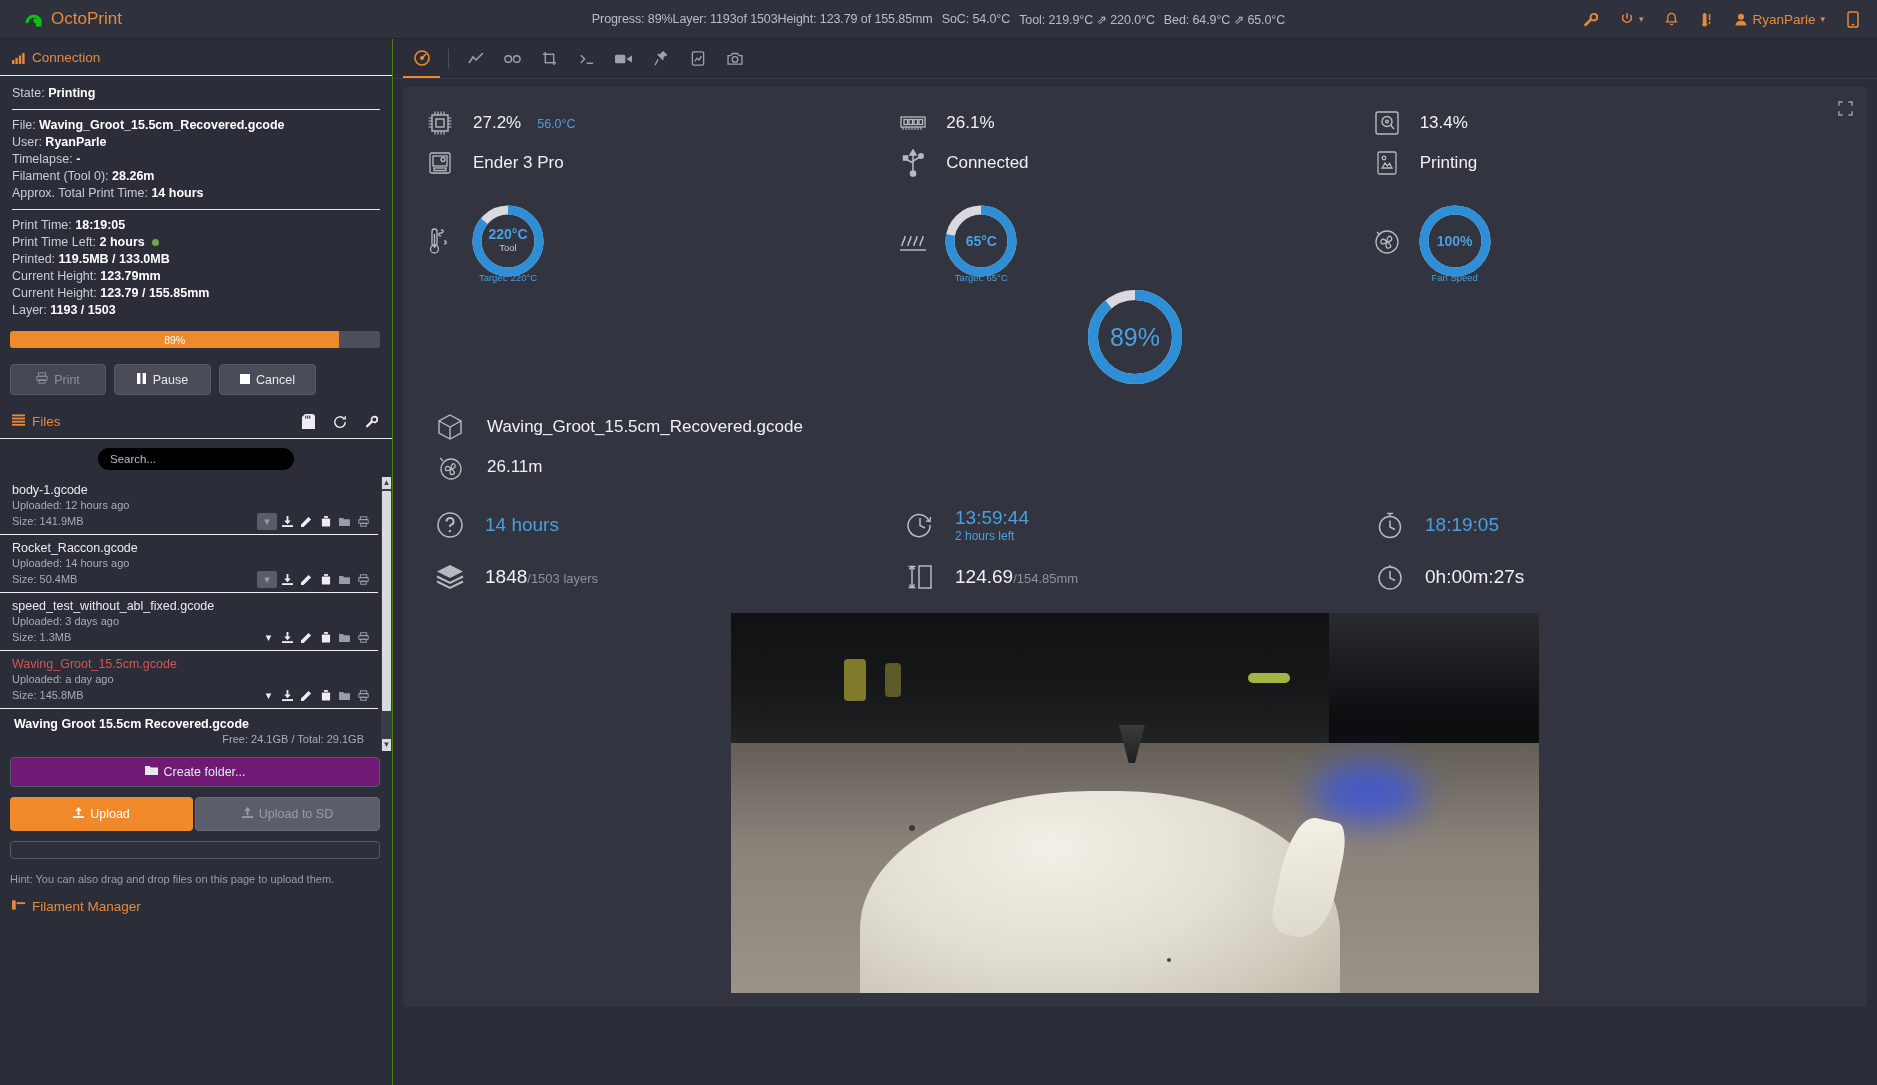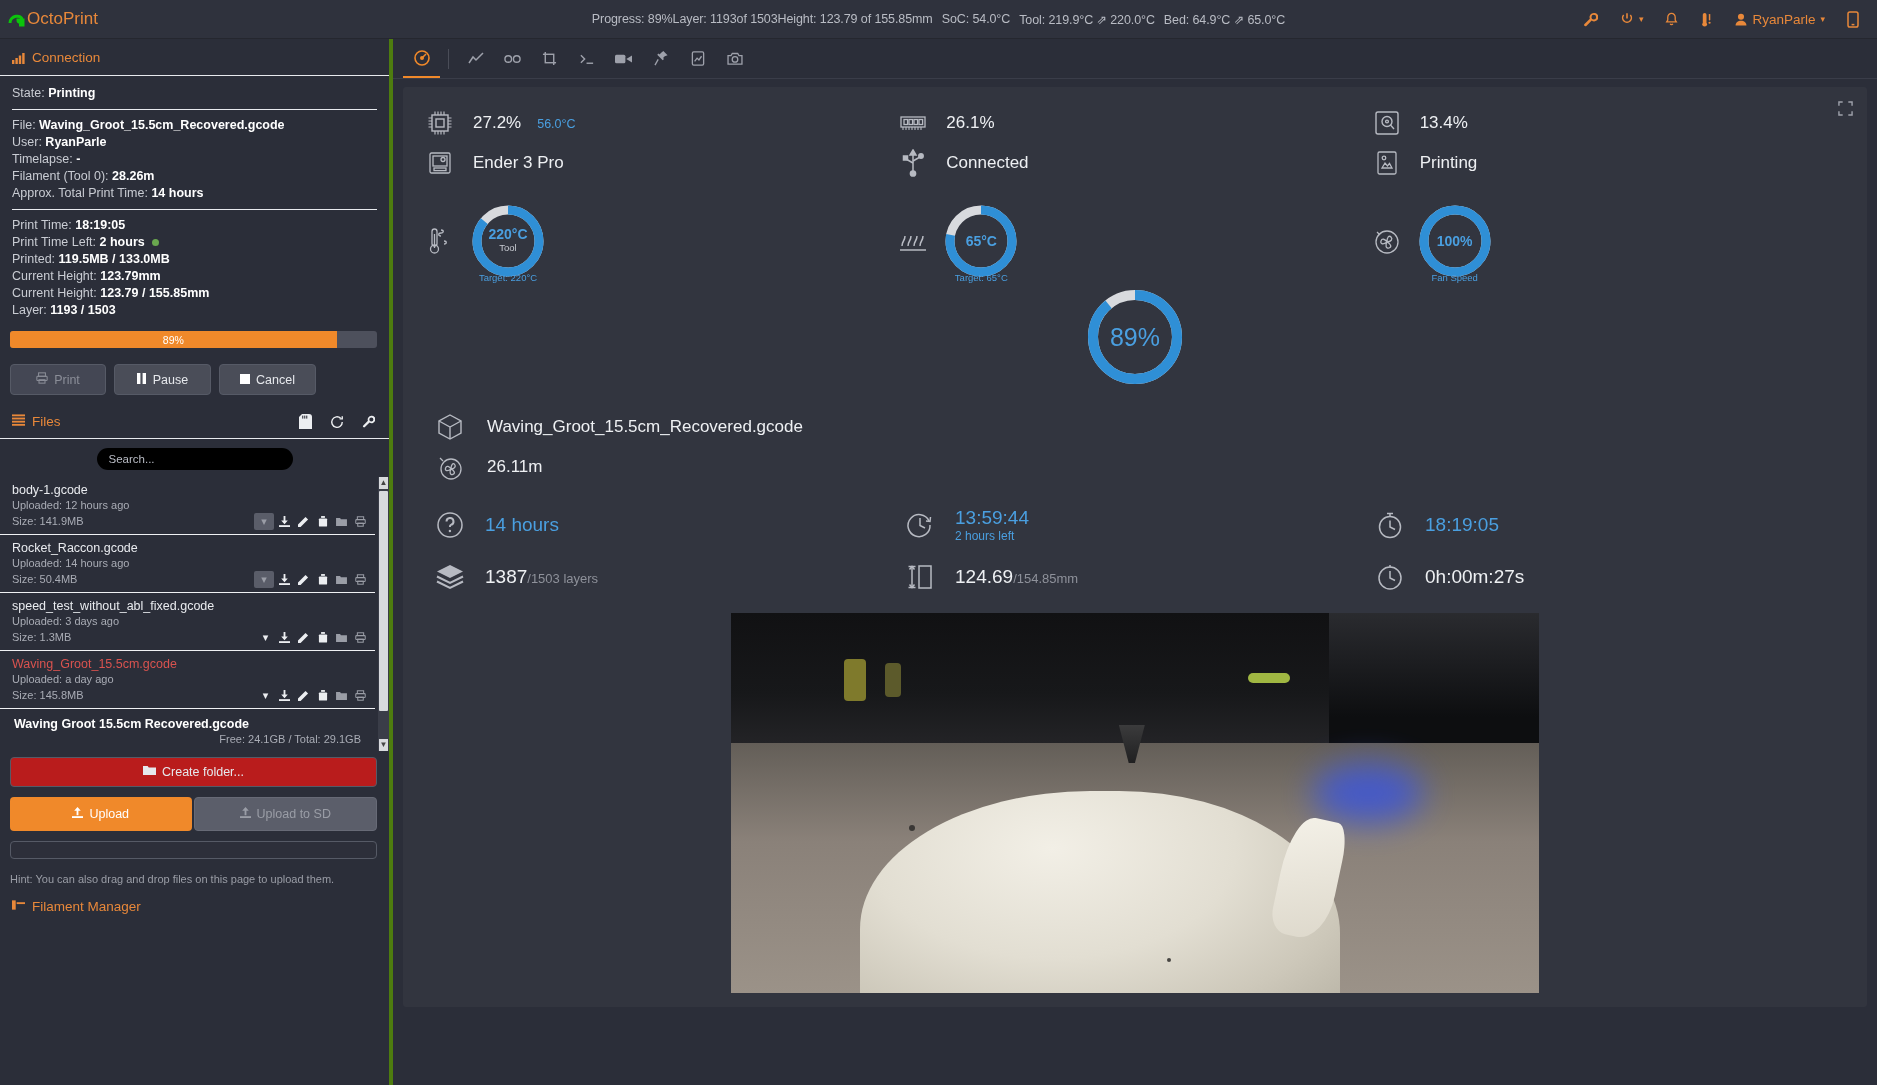--- a/index.html
+++ b/index.html
@@ -11,21 +11,21 @@
     overflow: hidden;
   }
   
   .navbar {
     height: 39px; width: 100%;
     background: #2f323d;
     display: flex; align-items: center;
     border-bottom: 1px solid #25272f;
     position: relative;
   }
-  .brand { display: flex; align-items: center; padding-left: 7px; }
+  .brand { display: flex; align-items: center; gap: 7px; padding-left: 24px; }
   .brand-logo { width: 20px; height: 20px; }
   .brand-name { color: #e8883a; font-size: 17px; }
   .nav-status {
     position: absolute; left: 50%; transform: translateX(-50%);
     font-size: 12.5px; color: #b9bcc4; white-space: nowrap;
     display: flex; align-items: center;
   }
   .nav-status span { letter-spacing: -0.1px; }
   .nav-gap { display: inline-block; width: 9px; }
   .nav-right {
@@ -34,21 +34,21 @@
   }
   .nav-ico { color: #e8883a; font-size: 15px; cursor: pointer; line-height: 1; display:flex; align-items:center; }
   .nav-user { color: #e8883a; font-size: 13.5px; display: flex; align-items: center; gap: 5px; cursor: pointer; }
   .caret { font-size: 9px; }
 
   
   .wrap { display: flex; height: calc(1085px - 39px); }
   .sidebar {
     width: 393px; min-width: 393px;
     background: #2b2e39;
-    border-right: 4px solid #4d7c0f;
+    border-right: 1px solid #4d7c0f;
     overflow: hidden;
     position: relative;
   }
   .content { flex: 1; background: #2b2e39; position: relative; }
 
   
   .sec-head {
     display: flex; align-items: center; gap: 7px;
     color: #e8883a; font-size: 13.5px;
     padding: 11px 10px 10px 12px;
@@ -119,21 +119,21 @@
   .scroll-track {
     position:absolute; right:0; top:0; width: 11px; height: 100%;
     background: #3a3d48;
   }
   .scroll-thumb { position:absolute; right:1px; top:14px; width:9px; height:220px; background:#d8dade; border-radius:1px; }
   .scroll-arrow { position:absolute; right:1px; width:9px; height:12px; background:#d8dade; color:#444; font-size:8px; text-align:center; line-height:12px;}
 
   .selected-file { font-size:12.5px; color:#ffffff; font-weight:bold; padding: 8px 0 0 14px; }
   .free-line { font-size: 11px; color: #a9acb5; text-align: right; padding: 2px 14px 6px 0; }
   .create-folder {
-    margin: 6px 12px 0 10px; background:#b91c1c; border:1px solid #565a66;
+    margin: 6px 12px 0 10px; background:#701a75; border:1px solid #565a66;
     border-radius:4px; color:#e6e8ec; font-size:12.5px; padding:7px 0;
     text-align:center; cursor:pointer; display:flex; align-items:center; justify-content:center; gap:6px;
   }
   .upload-row { display:flex; gap:2px; padding: 10px 12px 0 10px; }
   .upload-btn {
     flex:1; background:#f0892a; border:none; border-radius:4px; color:#fff;
     font-size:12.5px; padding:9px 0; display:flex; align-items:center; justify-content:center; gap:6px; cursor:pointer;
   }
   .upload-sd {
     flex:1; background:#5b5e6a; border:1px solid #676a76; border-radius:4px; color:#9a9da6;
@@ -970,21 +970,21 @@
 
         <div class="ig-cell">
           <span class="info-ico">
             <svg width="28" height="26" viewBox="0 0 28 26" fill="#b7bac2">
                 <path d="M14 1 27 7.5 14 14 1 7.5z"></path>
                 <path d="M1 12.5 14 19l13-6.5" fill="none" stroke="#b7bac2" stroke-width="2"></path>
                 <path d="M1 17.5 14 24l13-6.5" fill="none" stroke="#b7bac2" stroke-width="2"></path>
               </svg>
           </span>
           <span class="ig-inline">
-            <span class="ig-white19">1387</span><span class="small">/1503 layers</span>
+            <span class="ig-white19">1848</span><span class="small">/1503 layers</span>
           </span>
         </div>
         <div class="ig-cell">
           <span class="info-ico">
             <svg width="26" height="28" viewBox="0 0 26 28" fill="none" stroke="#b7bac2" stroke-width="1.5">
                 <rect x="12" y="3" width="12" height="22"></rect>
                 <line x1="5" y1="4" x2="5" y2="24"></line>
                 <polyline points="2.5,6.5 5,3.5 7.5,6.5"></polyline>
                 <polyline points="2.5,21.5 5,24.5 7.5,21.5"></polyline>
                 <line x1="1.5" y1="3.5" x2="8.5" y2="3.5"></line>

